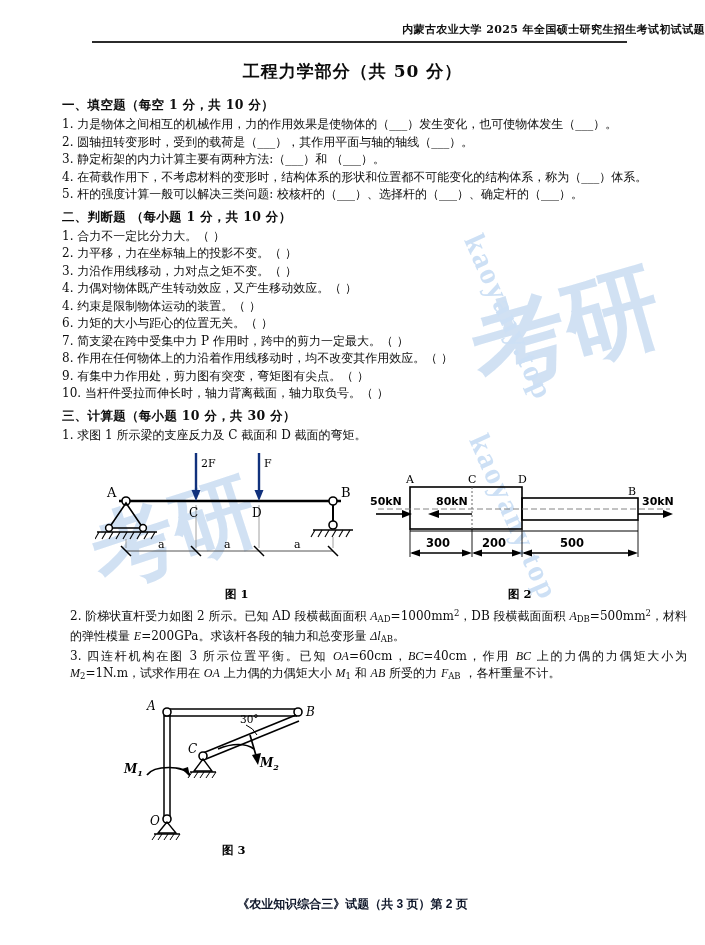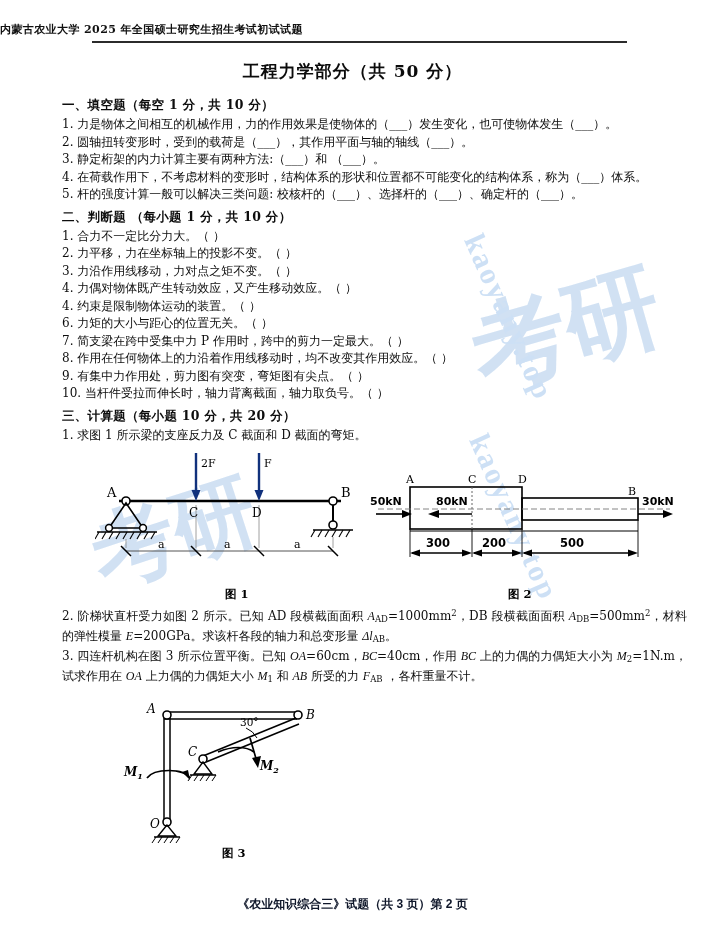--- a/index.html
+++ b/index.html
@@ -39,21 +39,21 @@
     font-size: 30px;
     letter-spacing: 2px;
     color: #cde0f5;
   }
 
   
   .doc-head {
     position: relative;
     z-index: 2;
     padding-top: 22px;
-    text-align: left;
+    text-align: right;
   }
   .doc-head .title-line {
     font-family: "DejaVu Serif", serif;
     font-size: 11px;
     font-weight: bold;
     letter-spacing: .4px;
     color: #111;
   }
   .head-rule {
     position: absolute;
@@ -185,21 +185,21 @@
     <p class="q">2. 力平移，力在坐标轴上的投影不变。（    ）</p>
     <p class="q">3. 力沿作用线移动，力对点之矩不变。（    ）</p>
     <p class="q">4. 力偶对物体既产生转动效应，又产生移动效应。（    ）</p>
     <p class="q">4. 约束是限制物体运动的装置。（    ）</p>
     <p class="q">6. 力矩的大小与距心的位置无关。（    ）</p>
     <p class="q">7. 简支梁在跨中受集中力 P 作用时，跨中的剪力一定最大。（    ）</p>
     <p class="q">8. 作用在任何物体上的力沿着作用线移动时，均不改变其作用效应。（    ）</p>
     <p class="q">9. 有集中力作用处，剪力图有突变，弯矩图有尖点。（    ）</p>
     <p class="q">10. 当杆件受拉而伸长时，轴力背离截面，轴力取负号。（    ）</p>
 
-    <div class="sec-head">三、计算题（每小题 10 分，共 20 分）</div>
+    <div class="sec-head">三、计算题（每小题 10 分，共 30 分）</div>
     <p class="q">1. 求图 1 所示梁的支座反力及 C 截面和 D 截面的弯矩。</p>
   </div>
 
   <div class="figrow">
 
     <div class="fig" style="left:95px; top:0;">
       <svg width="280" height="115" viewBox="0 0 280 115">
 
         <line x1="24" y1="54" x2="246" y2="54" stroke="#000" stroke-width="2.6"></line>
 
@@ -314,21 +314,21 @@
         <text x="190" y="82" font-family="DejaVu Sans, sans-serif" font-size="11.5" font-weight="bold" fill="#000">500</text>
       </svg>
     </div>
   </div>
 
   <div class="figcaps">
     <div class="figcap" style="left:209px;padding-left:16px;">图 1</div>
     <div class="figcap" style="left:480px;margin-left:28px;">图 2</div>
   </div>
 
-  <div class="content" style="padding-top:2px;">
+  <div class="content" style="padding-top:2px;margin-left:8px;">
     <p class="q">
       <span>2. 阶梯状直杆受力如图 2 所示。已知 AD 段横截面面积 </span><span class="ital">A</span><sub>AD</sub><span>=1000mm</span><sup>2</sup><span>，DB 段横截面面积</span>
       <span class="ital">A</span><sub>DB</sub><span>=500mm</span><sup>2</sup><span>，材料的弹性模量 </span><span class="ital">E</span><span>=200GPa。求该杆各段的轴力和总变形量 </span><span class="ital">Δl</span><sub>AB</sub><span>。</span>
     </p>
     <p class="q">
       <span>3. 四连杆机构在图 3 所示位置平衡。已知 </span><span class="ital">OA</span><span>=60cm，</span><span class="ital">BC</span><span>=40cm，作用 </span><span class="ital">BC</span><span> 上的力偶的力偶矩大</span><span>小为 </span><span class="ital">M</span><sub>2</sub><span>=1N.m，试求作用在 </span><span class="ital">OA</span><span> 上力偶的力偶矩大小 </span><span class="ital">M</span><sub>1</sub><span> 和 </span><span class="ital">AB</span><span> 所受的力 </span><span class="ital">F</span><sub>AB</sub><span> ，各杆重量不</span><span>计。</span>
     </p>
   </div>
 
   <div class="fig3wrap">

